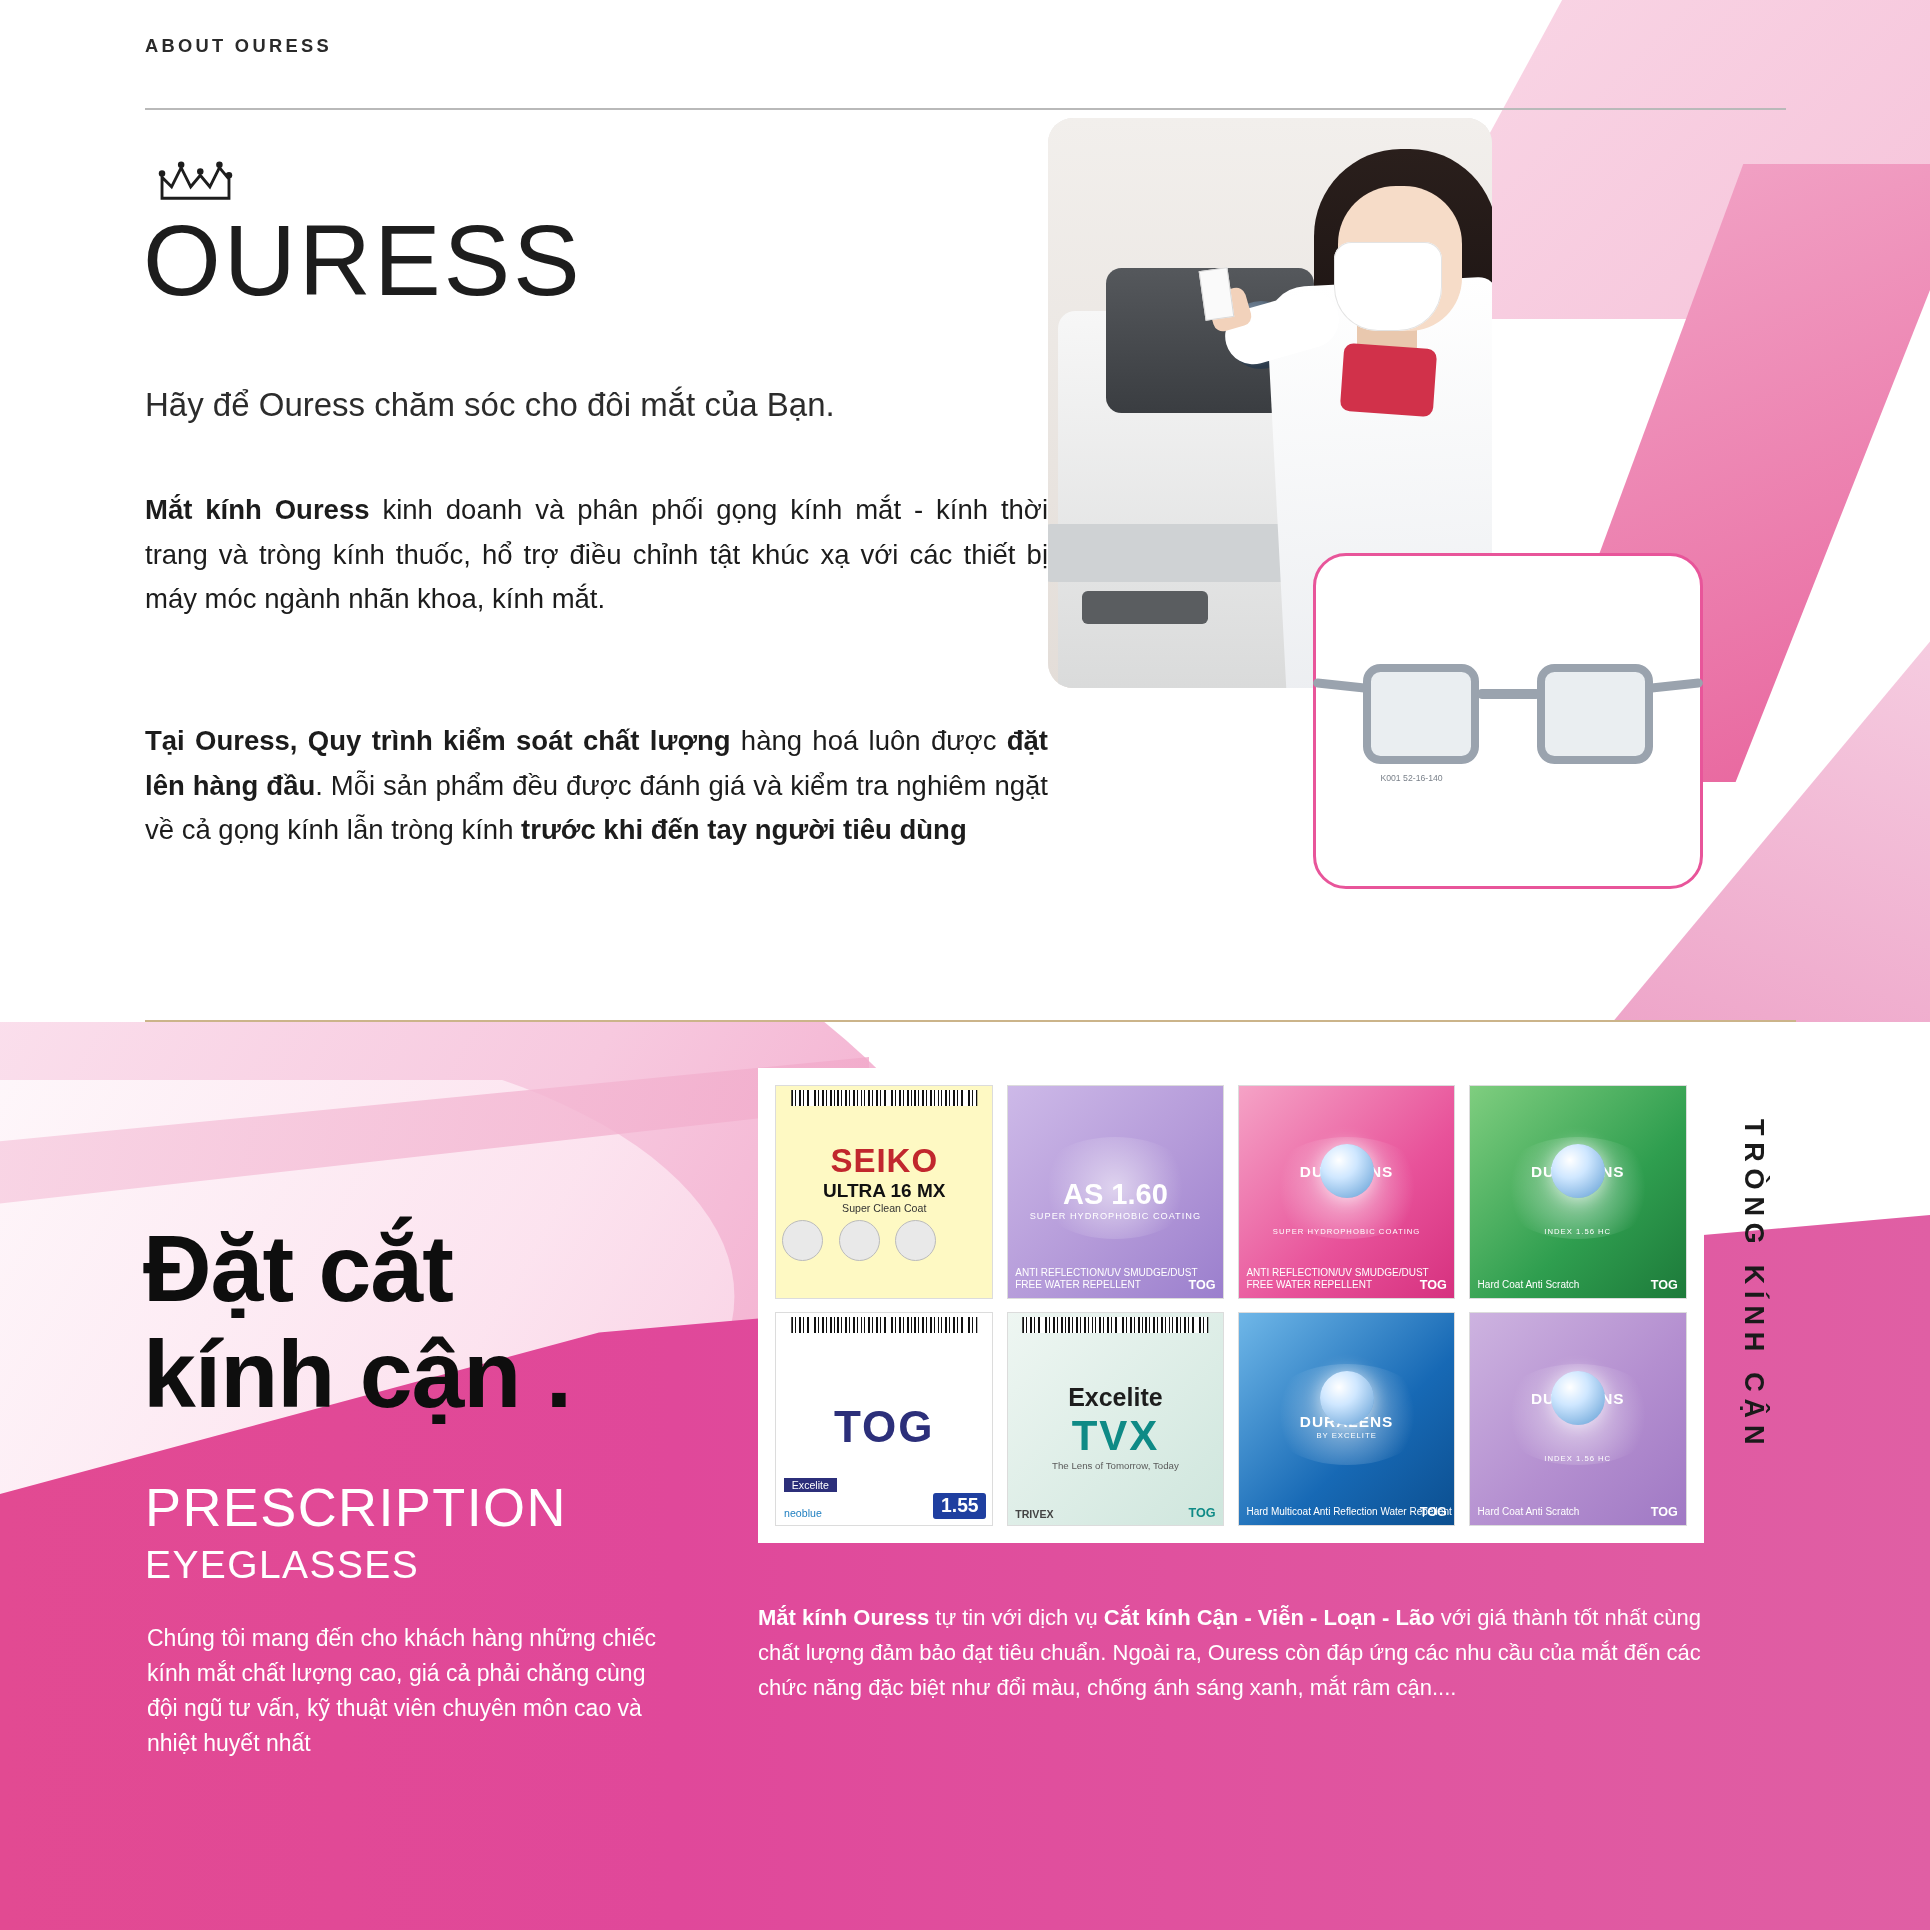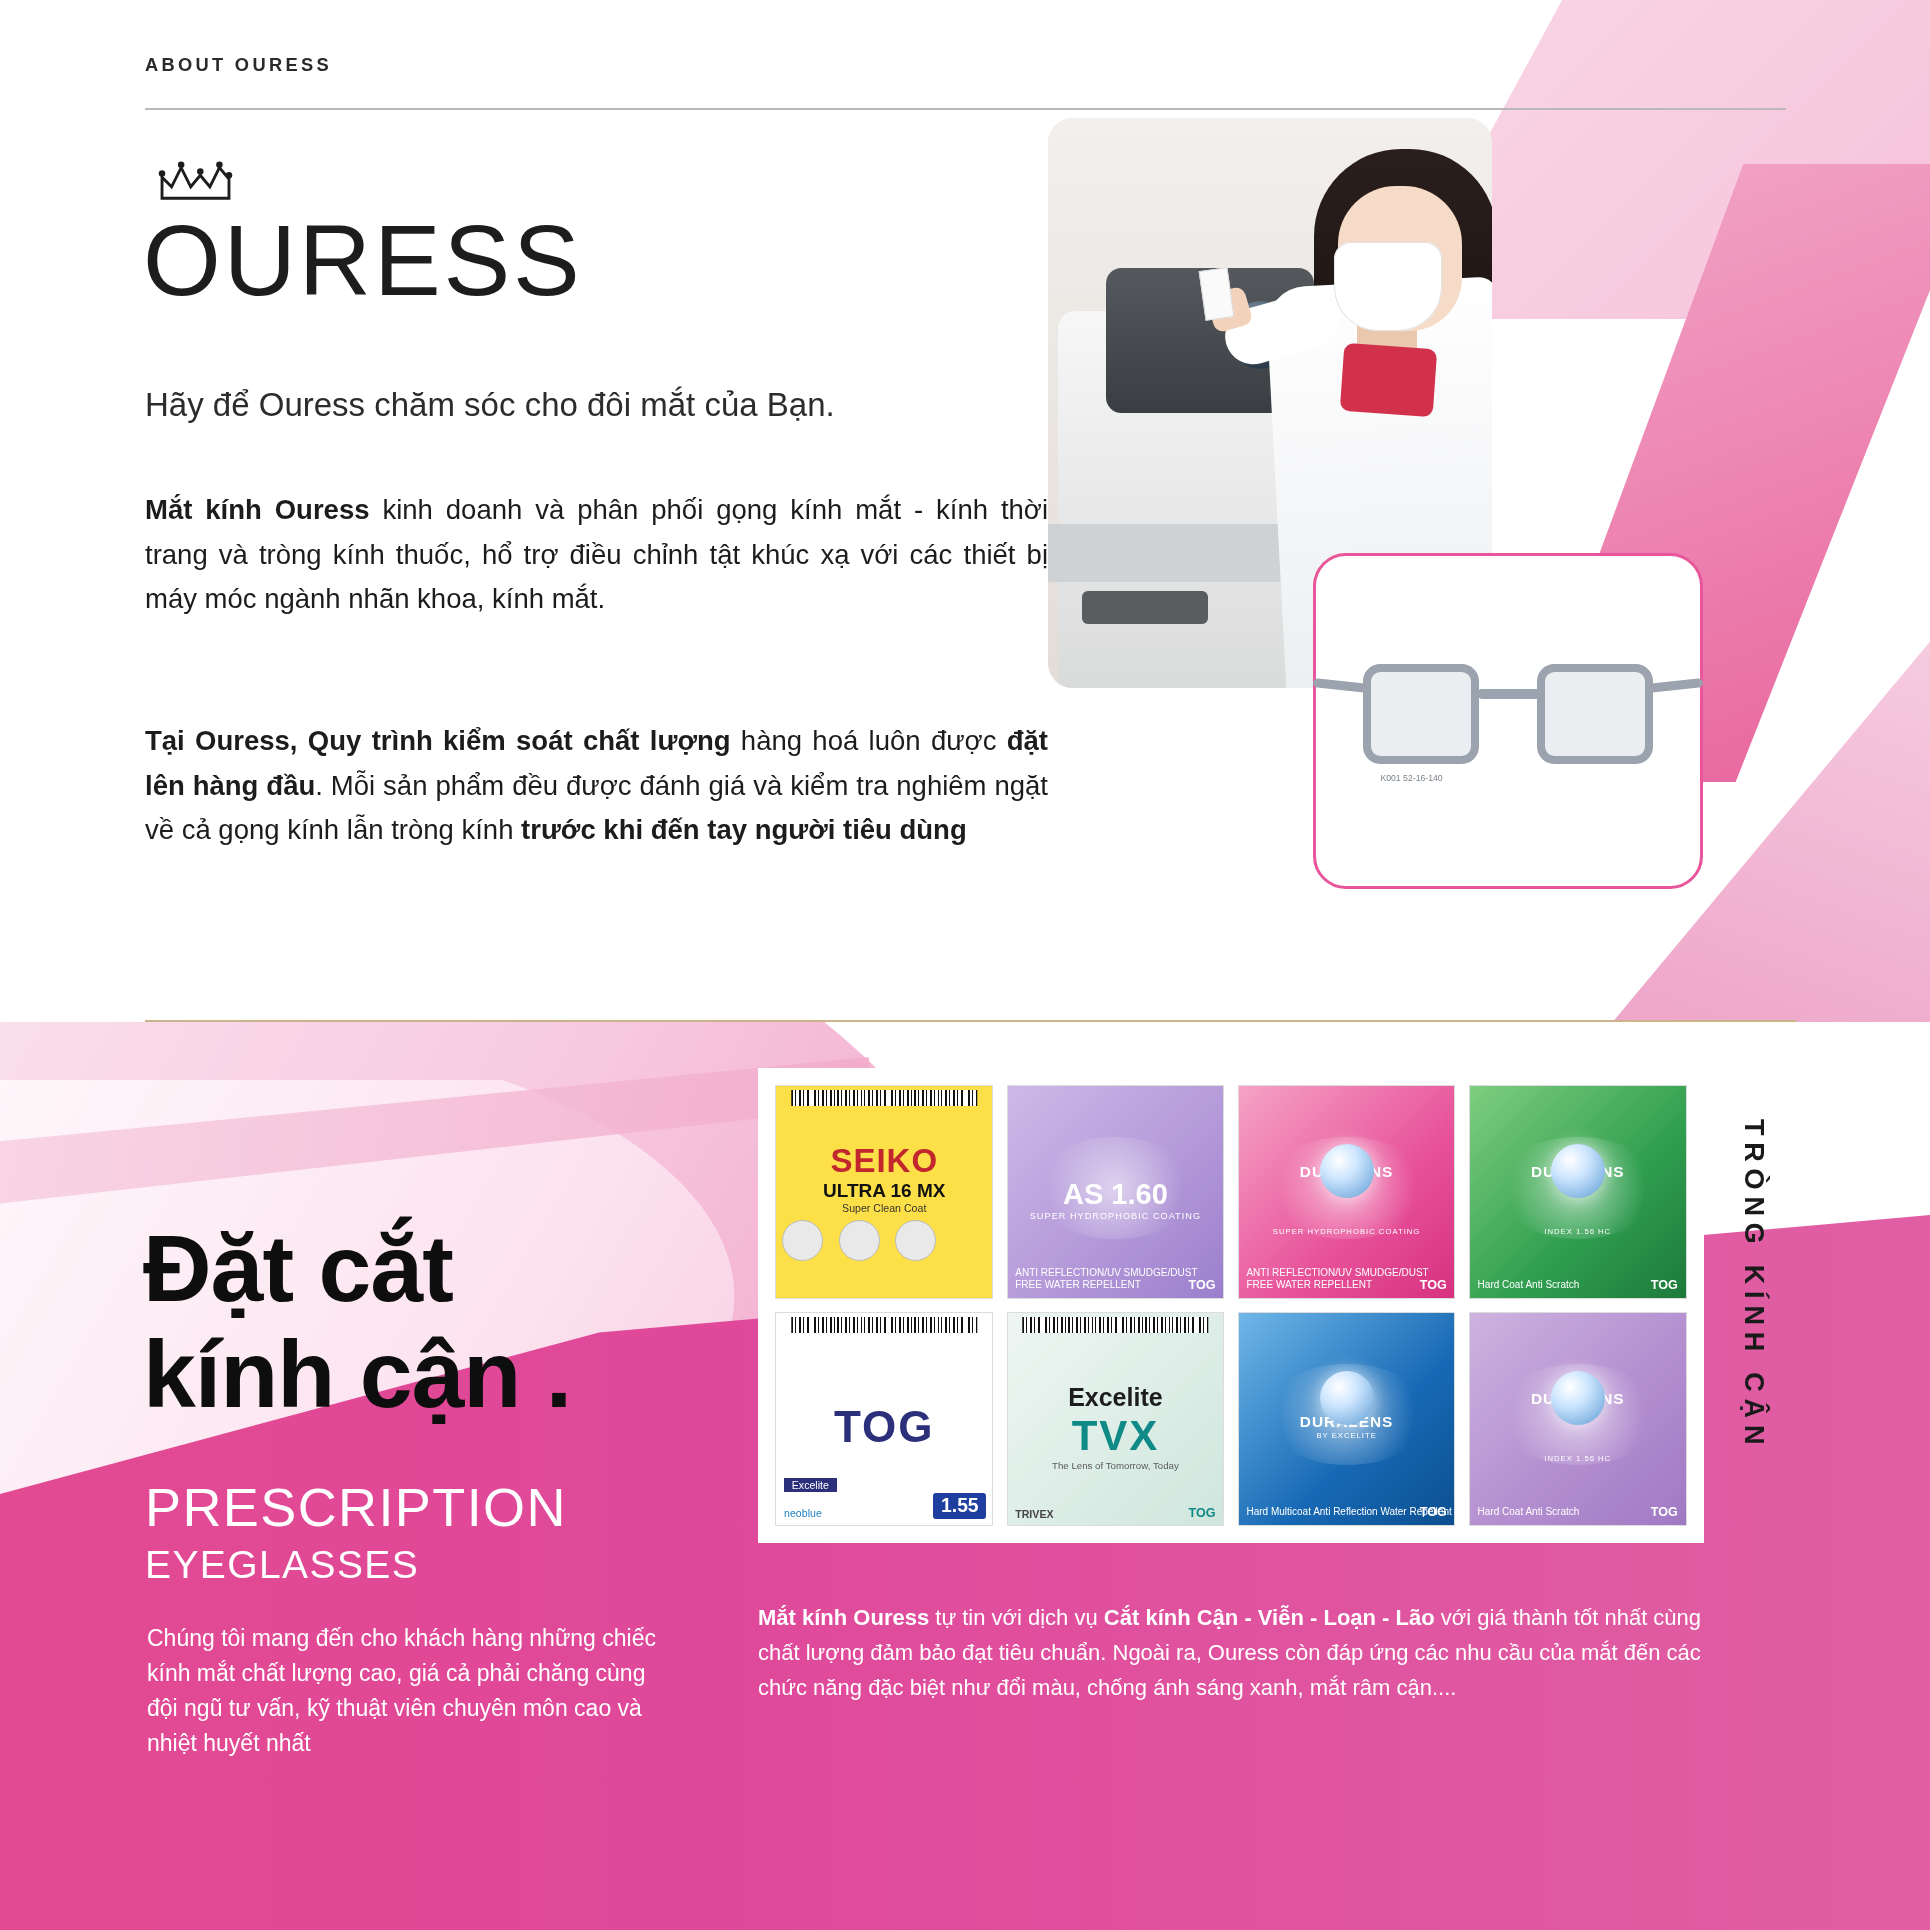--- a/index.html
+++ b/index.html
@@ -51,21 +51,20 @@
   }
 
   
   .eyebrow {
     position: absolute;
     left: 145px; top: 35px;
     font-size: 18.3px;
     letter-spacing: 3.3px;
     color: #2a2a2a;
     font-weight: 700;
-    margin-top: 19px;
   }
   .header-rule {
     position: absolute;
     left: 145px; top: 108px;
     width: 1641px; height: 1.9px;
     background: #b9b9b9;
   }
 
   
   .logo-wrap {
@@ -290,21 +289,21 @@
     overflow: hidden;
     display: flex; align-items: center; justify-content: center;
     font-size: 11.6px;
   }
   .barcode {
     position:absolute; top: 3.9px; left: 50%; transform: translateX(-50%);
     width: 86%; height: 15.4px;
     background: repeating-linear-gradient(90deg,#111 0 1.9px,#fff 1.9px 3.9px,#111 3.9px 4.8px,#fff 4.8px 7.7px);
   }
 
-  .t1 { background:#fde047; }
+  .t1 { background:#fef9c3; }
   .t1 .brand { font-size: 33px; font-weight:800; color:#c1272d; letter-spacing:1px; margin-top: 3.9px;}
   .t1 .model { font-size: 19px; font-weight:800; color:#111; }
   .t1 .sub { font-size: 10.6px; color:#333; }
   .t1 .disks { display:flex; gap:15.4px; margin-top:5.8px; }
   .t1 .disk { width:41px; height:41px; border-radius:50%; background:#e9e9e9; border:1px solid #bbb; }
 
   .t2 { background: linear-gradient(135deg,#cdb9e8 0%, #b49ad9 55%, #9b7fcd 100%); color:#fff; }
   .t2 .big { font-size: 29px; font-weight:800; }
   .t3 { background: linear-gradient(135deg,#f5a3c6 0%, #e8529a 60%, #d6317f 100%); color:#fff; }
   .t4 { background: linear-gradient(135deg,#7fce7f 0%, #2f9e4f 60%, #1d7a3a 100%); color:#fff; }

